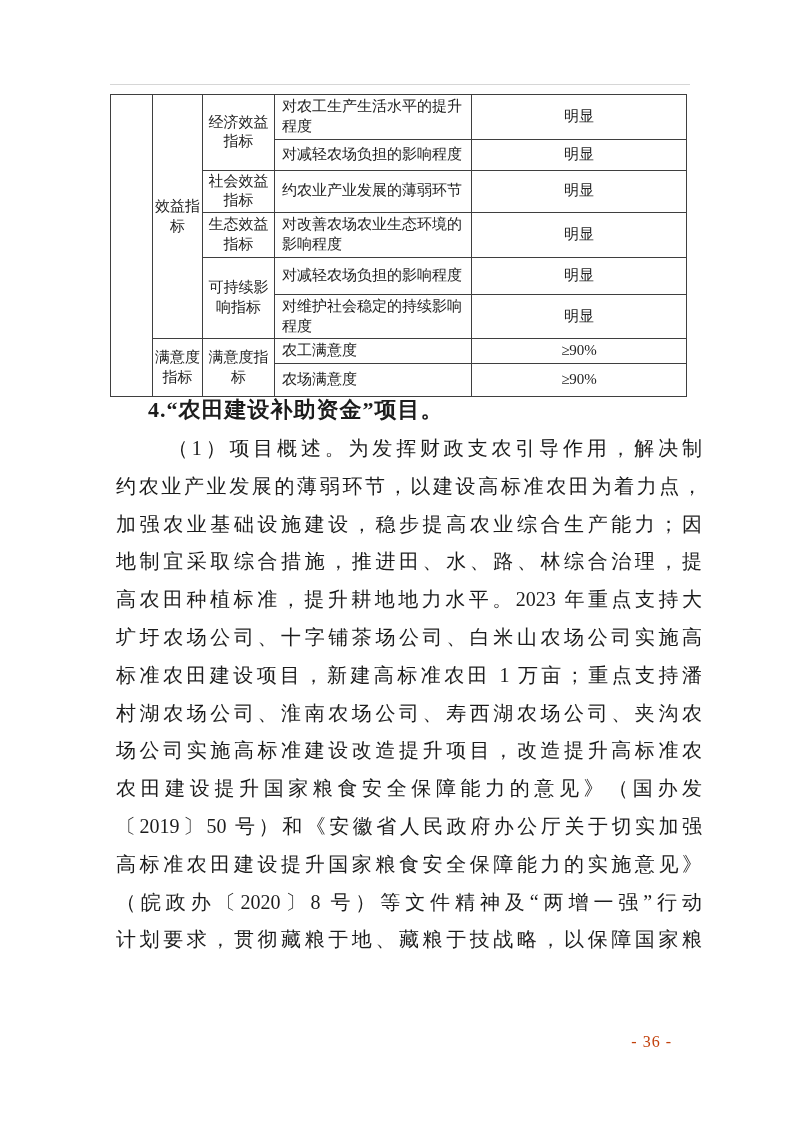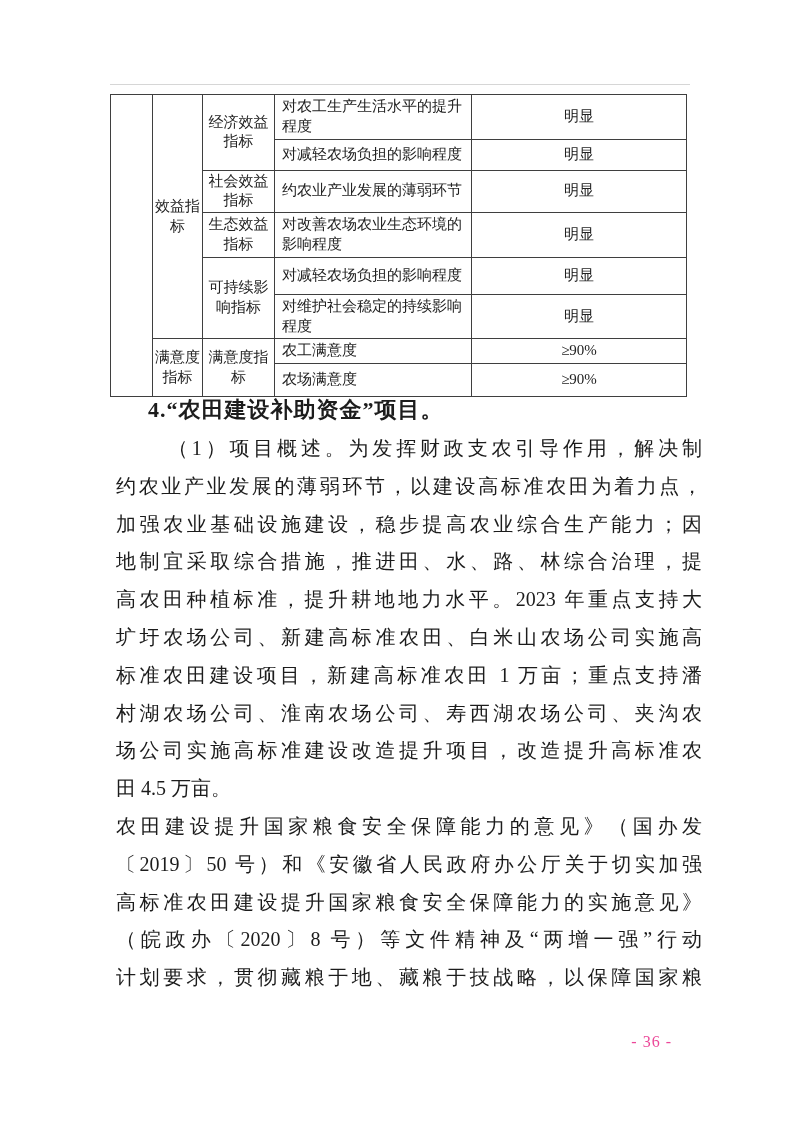--- a/index.html
+++ b/index.html
@@ -43,21 +43,21 @@
   .line {
     height:37.8px; line-height:37.8px;
     font-size:20px;
     text-align:justify; text-align-last:justify;
     overflow:hidden;
   }
   .line.indent { padding-left:52px; }
   .line.endline { text-align-last:left; }
   .footer {
     position:absolute; left:100px; top:1033px; width:572px;
-    text-align:right; font-size:16px; letter-spacing:1px; color:#ec4899;
+    text-align:right; font-size:16px; letter-spacing:1px; color:#c2410c;
   }
 </style>
 </head>
 <body>
 
 <div id="page">
 
   <div class="top-rule"></div>
 
   <table class="indicator-table">
@@ -113,25 +113,24 @@
   </table>
 
   <div class="heading">4.“农田建设补助资金”项目。</div>
 
   <div class="body-text">
     <div class="line indent">（1）项目概述。为发挥财政支农引导作用，解决制</div>
     <div class="line">约农业产业发展的薄弱环节，以建设高标准农田为着力点，</div>
     <div class="line">加强农业基础设施建设，稳步提高农业综合生产能力；因</div>
     <div class="line">地制宜采取综合措施，推进田、水、路、林综合治理，提</div>
     <div class="line">高农田种植标准，提升耕地地力水平。2023 年重点支持大</div>
-    <div class="line">圹圩农场公司、新建高标准农田、白米山农场公司实施高</div>
+    <div class="line">圹圩农场公司、十字铺茶场公司、白米山农场公司实施高</div>
     <div class="line">标准农田建设项目，新建高标准农田 1 万亩；重点支持潘</div>
     <div class="line">村湖农场公司、淮南农场公司、寿西湖农场公司、夹沟农</div>
     <div class="line">场公司实施高标准建设改造提升项目，改造提升高标准农</div>
-    <div class="line endline">田 4.5 万亩。</div>
     <div class="line">农田建设提升国家粮食安全保障能力的意见》（国办发</div>
     <div class="line">〔2019〕50 号）和《安徽省人民政府办公厅关于切实加强</div>
     <div class="line">高标准农田建设提升国家粮食安全保障能力的实施意见》</div>
     <div class="line">（皖政办〔2020〕8 号）等文件精神及“两增一强”行动</div>
     <div class="line">计划要求，贯彻藏粮于地、藏粮于技战略，以保障国家粮</div>
   </div>
 
   <div class="footer">- 36 -</div>
 
 </div>

